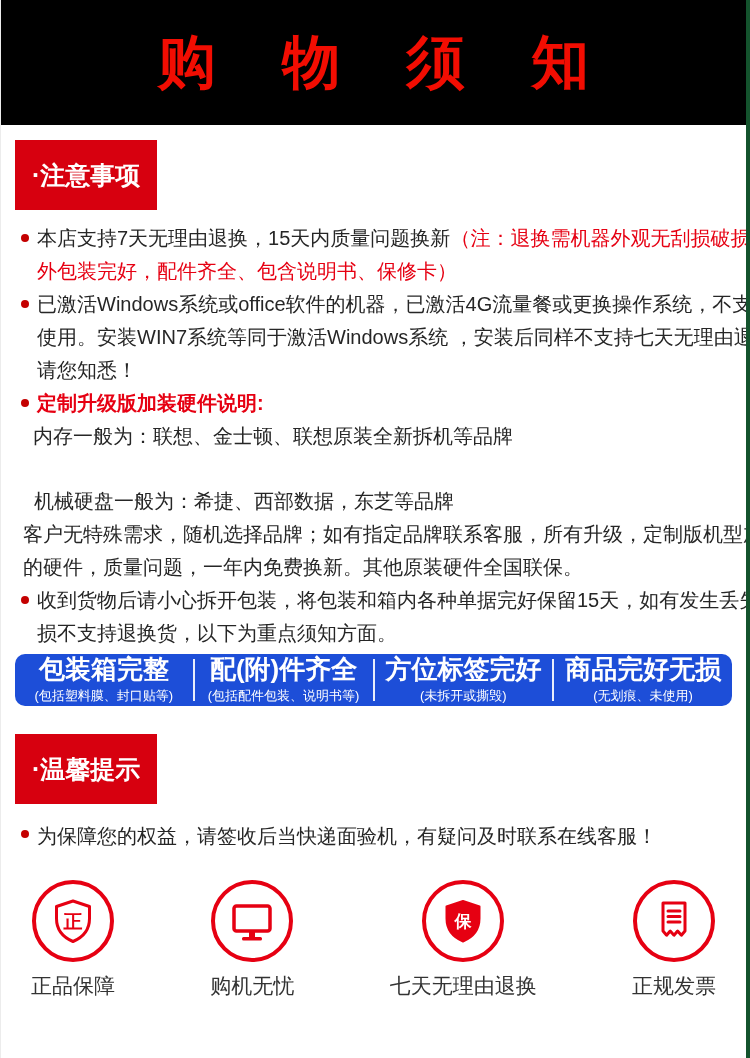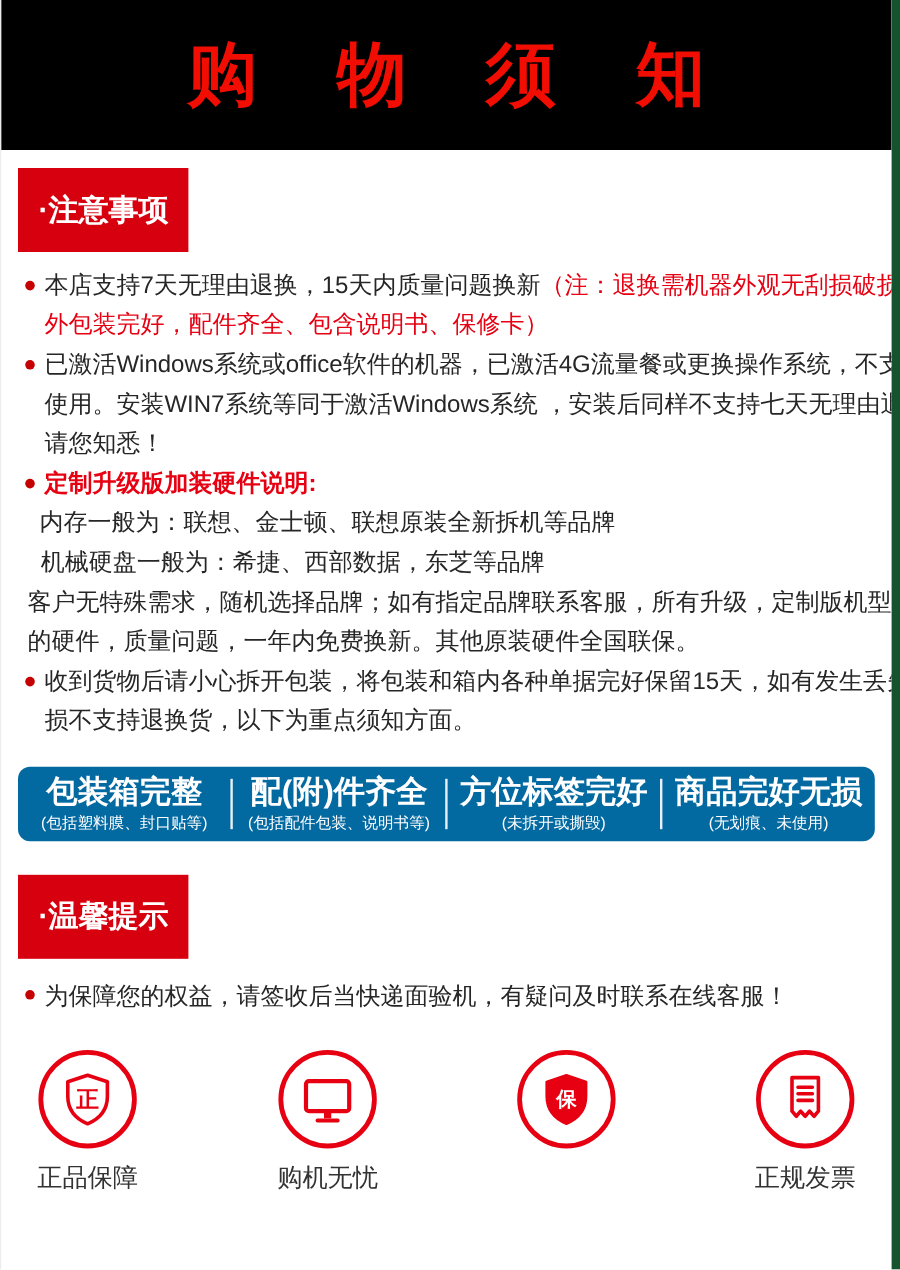--- a/index.html
+++ b/index.html
@@ -1,18 +1,18 @@
 <!DOCTYPE html>
 <html><head>
 <meta charset="utf-8">
 <style>
   html,body { margin:0; padding:0; background:#fff; }
   .page {
     position:relative; width:750px; height:1058px; background:#ffffff;
-    box-sizing:border-box; border-left:1px solid #ececec; border-right:7px solid #14532d;
+    box-sizing:border-box; border-left:1px solid #ececec; border-right:4px solid #14532d;
     overflow:hidden; font-family:"Liberation Sans","DejaVu Sans",sans-serif;
   }
   
   .header { height:125px; background:#000000; display:flex; align-items:center; justify-content:center; }
   .header-title {
     font-family:"Liberation Serif","DejaVu Serif",serif; font-weight:bold;
     color:#f20d02; font-size:58px; letter-spacing:26px; padding-left:26px; white-space:nowrap;
   }
   
   .content { padding:0 14px; }
@@ -24,28 +24,28 @@
   .badge--tips { margin-top:28px; }
   .text-block { margin-top:12px; }
   .ln { position:relative; line-height:33px; font-size:20px; color:#262626; white-space:nowrap; }
   .ln.bullet::before {
     content:""; position:absolute; left:6px; top:12px; width:8px; height:8px;
     border-radius:50%; background:#c40000;
   }
   .pl-bullet { padding-left:22px; }
   .pl-mem { padding-left:18px; }
   .pl-ssd { padding-left:30px; }
-  .pl-hdd { padding-left:19px; }
+  .pl-hdd { padding-left:19px;margin-top:32px; }
   .pl-para { padding-left:8px; }
   .red { color:#e60012; }
   .red-heading { color:#e60012; font-weight:bold; }
   .tip-line { line-height:36px; margin-top:14px; }
   
   .banner {
-    margin-top:21px; height:62px; background:#0369a1; border-radius:10px;
+    margin-top:4px; height:52px; background:#1d4ed8; border-radius:10px;
     display:flex; align-items:center;
   }
   .banner-cell { flex:1; text-align:center; color:#ffffff; }
   .banner-title { font-size:26px; font-weight:bold; line-height:1.15; white-space:nowrap; }
   .banner-sub { font-size:13px; margin-top:3px; white-space:nowrap; }
   .banner-divider { width:2px; height:42px; background:rgba(255,255,255,0.9); flex:0 0 auto; }
   
   .services { margin-top:26px; display:flex; justify-content:space-between; padding:0 16px; }
   .service { display:flex; flex-direction:column; align-items:center; }
   .service-circle {
@@ -158,20 +158,21 @@
       </div>
 
 
       <div class="service">
         <div class="service-circle">
           <svg width="46" height="46" viewBox="0 0 46 46">
             <path d="M23 3 L39.5 8.5 V20.5 C39.5 32 32.5 39.5 23 43.5 C13.5 39.5 6.5 32 6.5 20.5 V8.5 Z" fill="#e60012" stroke="#e60012" stroke-width="2" stroke-linejoin="round"></path>
             <text x="23" y="29" text-anchor="middle" font-size="17" font-weight="bold" fill="#ffffff">保</text>
           </svg>
         </div>
+        <div class="service-label">七天无理由退换</div>
       </div>
 
 
       <div class="service">
         <div class="service-circle">
           <svg width="46" height="46" viewBox="0 0 46 46">
             <g fill="none" stroke="#e60012" stroke-width="3" stroke-linejoin="round">
               <path d="M12 5 H34 V33 l-3.6 4.2 -3.8 -4.2 -3.6 4.2 -3.8 -4.2 -3.6 4.2 -3.6 -4.2 Z"></path>
               <path d="M17 13 H29 M17 18.5 H29 M17 24 H29" stroke-linecap="round"></path>
             </g>

